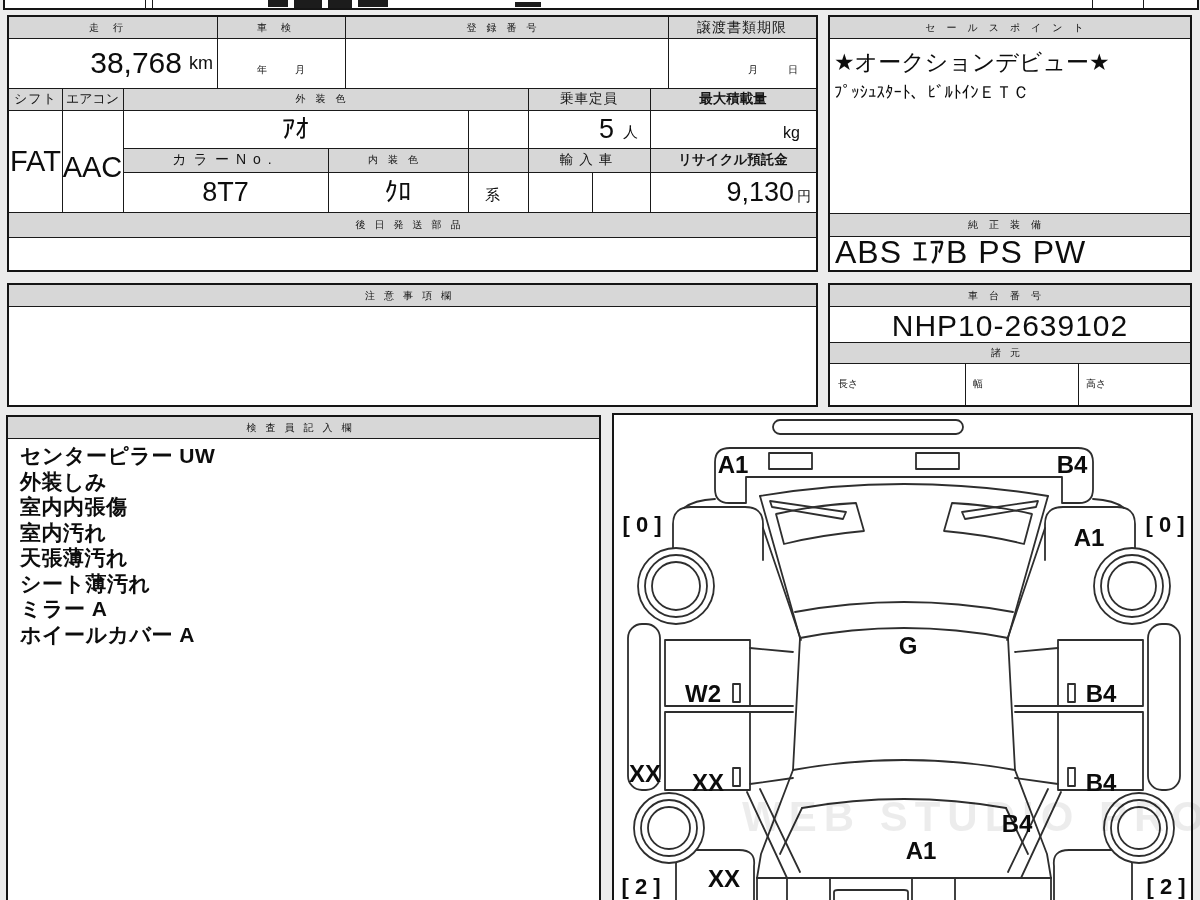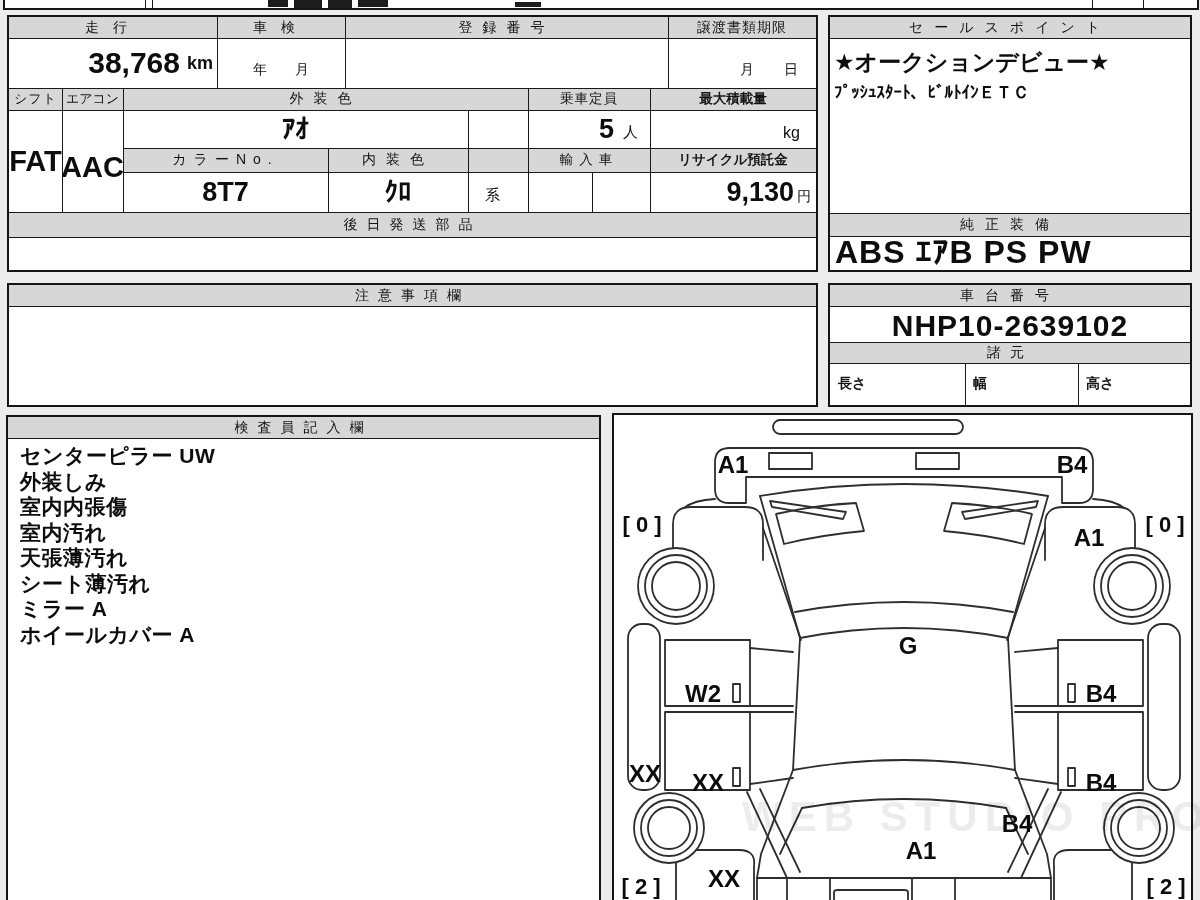--- a/index.html
+++ b/index.html
@@ -5,23 +5,23 @@
   html,body{margin:0;padding:0;background:#ececec;}
   #screen{position:relative;width:1200px;height:900px;background:#ececec;overflow:hidden;
           font-family:"Liberation Sans","DejaVu Sans",sans-serif;color:#0d0d0d;}
   .abs{position:absolute;}
   .box{position:absolute;background:#fff;border:2px solid #151515;box-sizing:border-box;}
   .band{position:absolute;background:#d7d7d7;}
   .vl{position:absolute;width:1px;background:#1a1a1a;}
   .hl{position:absolute;height:1px;background:#1a1a1a;}
   .flexc{display:flex;align-items:center;justify-content:center;}
   .flexr{display:flex;align-items:center;justify-content:flex-end;}
-  .flexl{display:flex;align-items:center;justify-content:flex-start;font-weight:bold;}
-  .hd{font-size:14px;color:#141414;white-space:nowrap;}
-  .b{font-weight:bold;}
+  .flexl{display:flex;align-items:center;justify-content:flex-start;}
+  .hd{font-size:10px;color:#141414;white-space:nowrap;}
+  .b{font-weight:normal;}
   .nw{white-space:nowrap;}
   .frag{position:absolute;background:#1c1c1c;}
   .insp-item{font-weight:bold;font-size:21px;line-height:25.5px;white-space:nowrap;letter-spacing:0.5px;}
   .wm{position:absolute;left:742px;top:793px;font-size:42px;font-weight:bold;letter-spacing:7px;
       color:#000;opacity:0.07;white-space:nowrap;pointer-events:none;}
   svg text{font-family:"Liberation Sans","DejaVu Sans",sans-serif;}
 </style>
 </head>
 <body>
 

